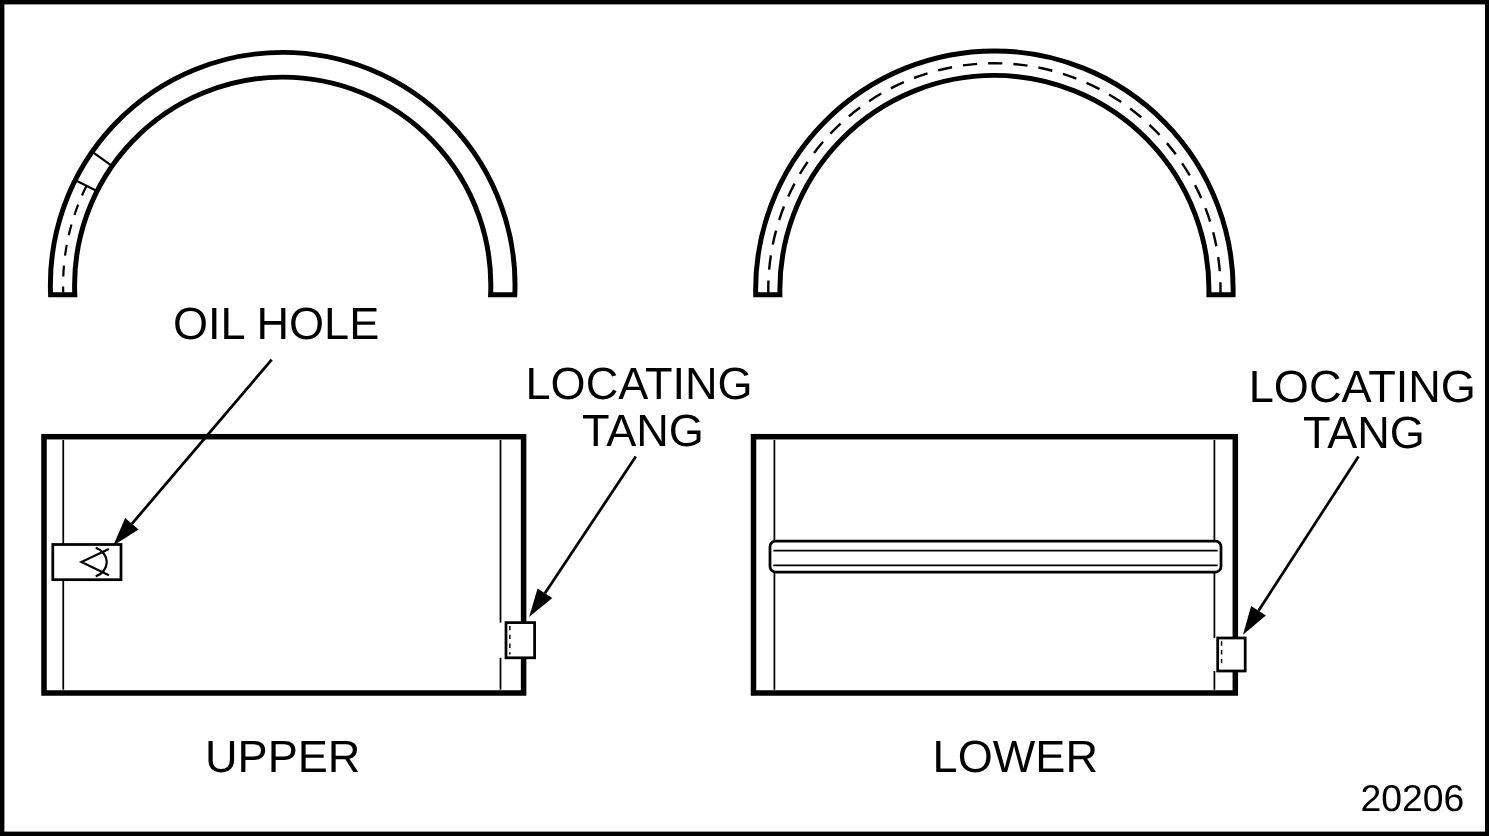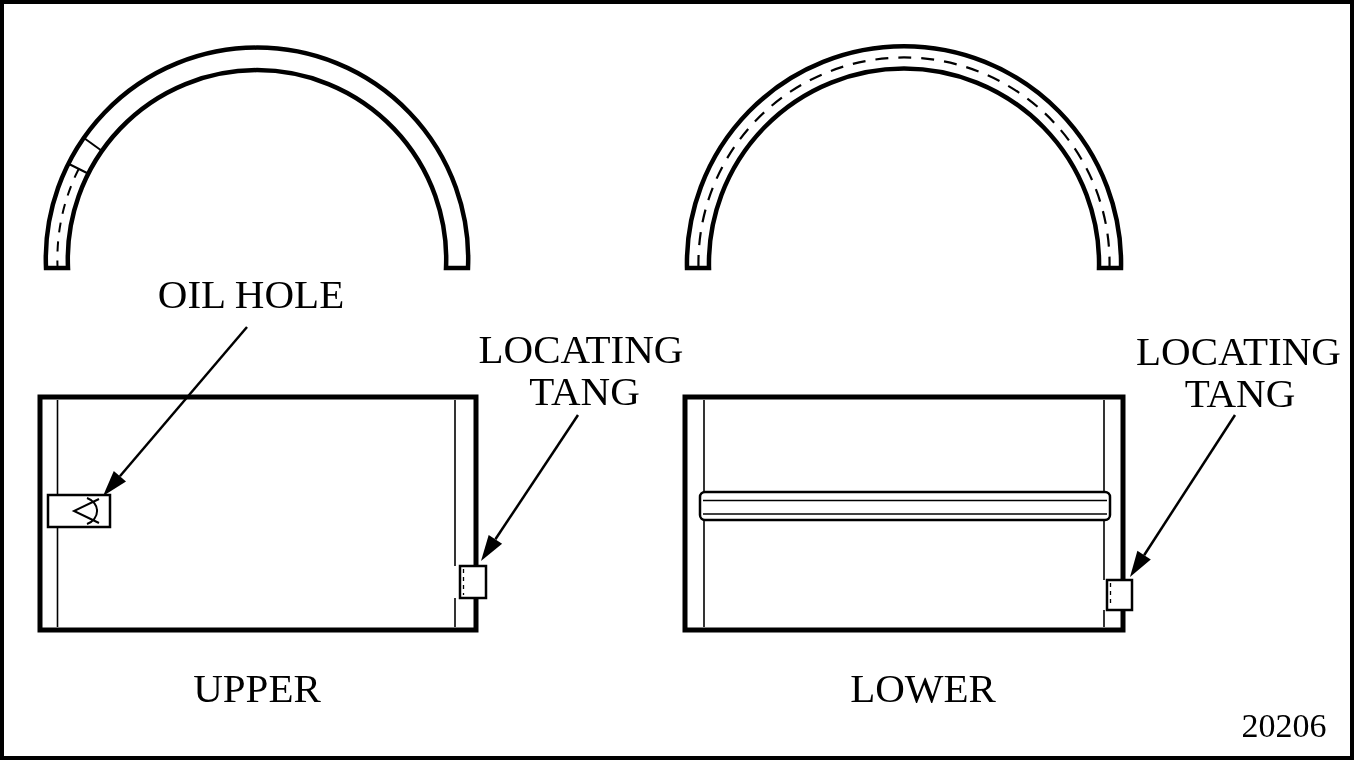--- a/index.html
+++ b/index.html
@@ -1,21 +1,21 @@
 <!DOCTYPE html>
 <html><head>
 <meta charset="utf-8">
 <style>
   html, body { margin: 0; padding: 0; background: #ffffff; }
   #stage {
     position: relative;
     width: 1354px;
     height: 760px;
     background: #ffffff;
-    font-family: Liberation Serif, serif;
+    font-family: Liberation Sans, sans-serif;
   }
   svg { display: block; }
   .shell   { fill: #ffffff; stroke: #000000; stroke-width: 4.5; }
   .frame   { fill: #ffffff; stroke-width: 4; }
   .thick   { fill: #ffffff; stroke: #000000; stroke-width: 5; }
   .thin    { stroke: #000000; stroke-width: 1.6; fill: none; }
   .feature { fill: #ffffff; stroke: #000000; stroke-width: 2.5; }
   .detail  { stroke: #000000; stroke-width: 2; fill: none; }
   .dash    { stroke: #000000; stroke-width: 2.2; fill: none; stroke-dasharray: 13 10; }
   .dash2   { stroke: #000000; stroke-width: 2;   fill: none; stroke-dasharray: 10 9; }

